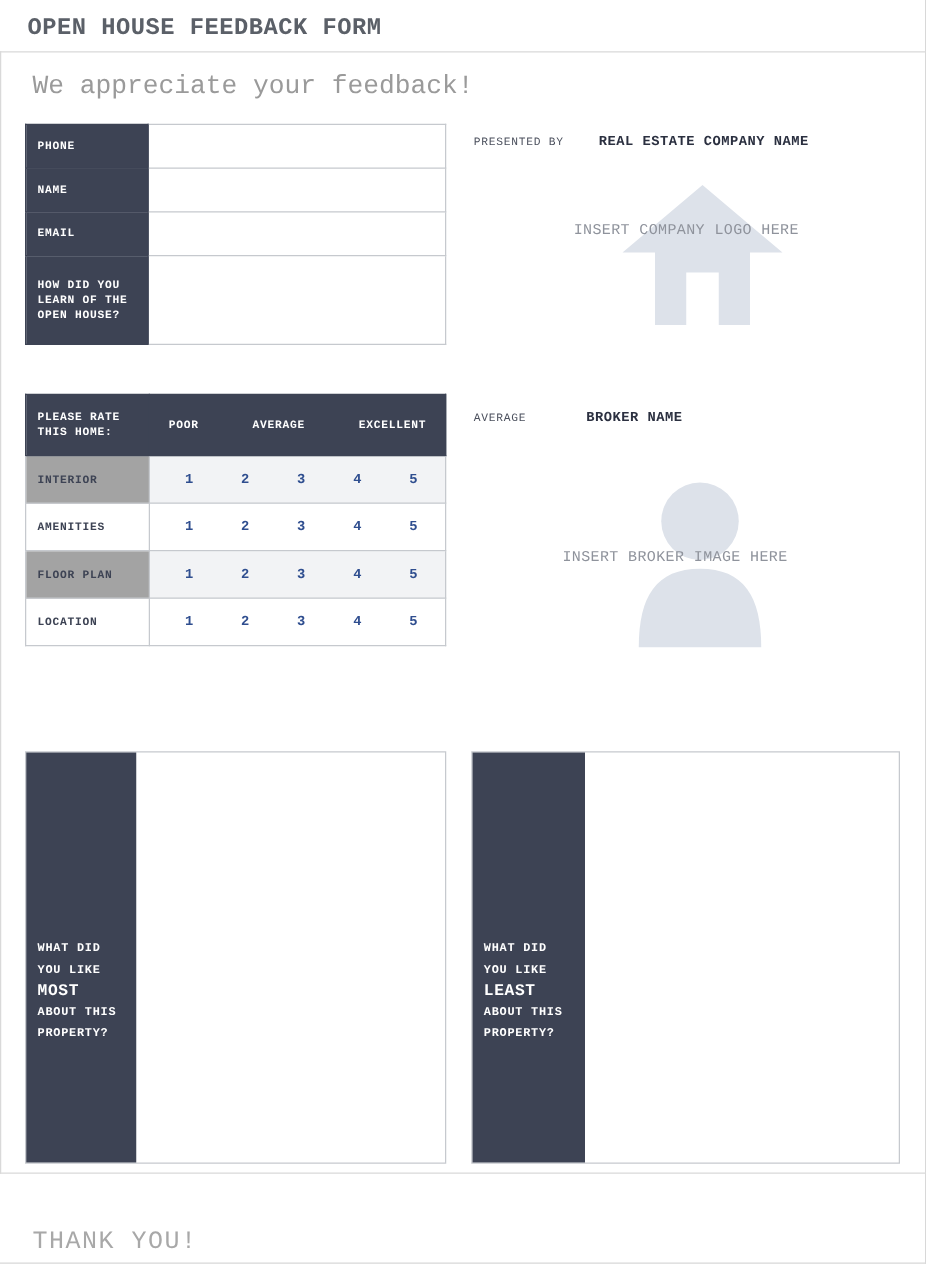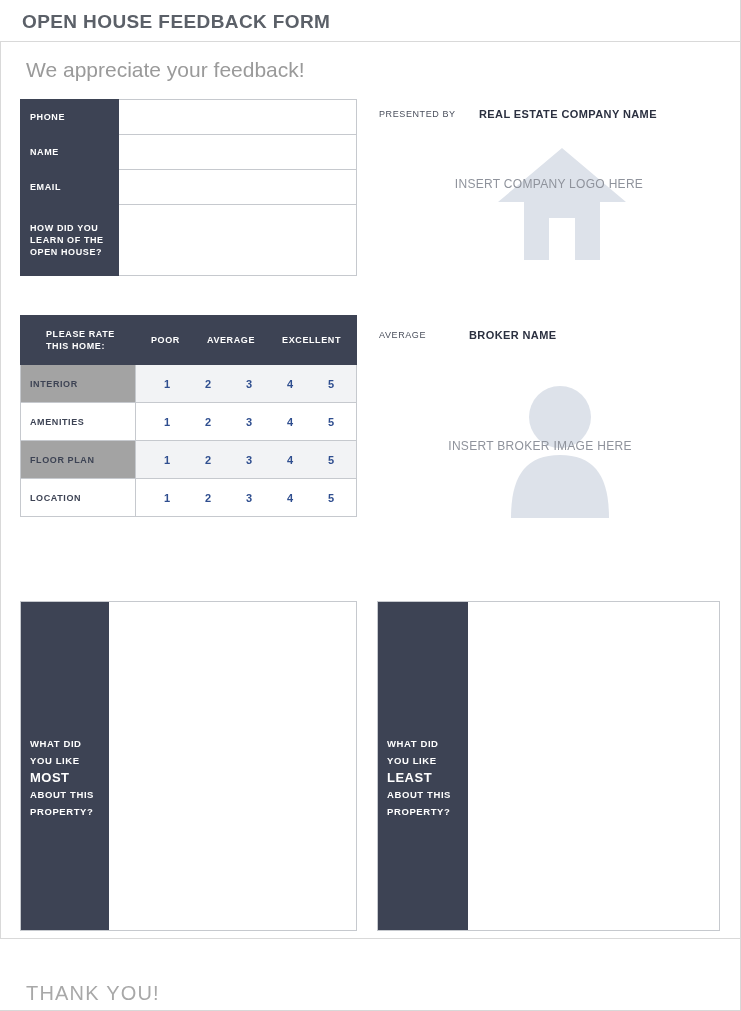--- a/index.html
+++ b/index.html
@@ -16,20 +16,21 @@
     overflow: hidden;
   }
   .page {
     position: relative;
     width: 741px;
     height: 1011px;
     box-sizing: border-box;
     border-right: 1px solid #d8d8d8;
     border-bottom: 1px solid #d8d8d8;
     background: #fff;
+    font-family: Liberation Mono, monospace;
   }
 
   
   .title {
     position: absolute;
     left: 22px;
     top: 11px;
     font-size: 19px;
     font-weight: bold;
     letter-spacing: 0.4px;
@@ -107,21 +108,21 @@
     background: #3d4354;
     color: #fff;
     font-size: 9px;
     font-weight: bold;
     letter-spacing: 0.6px;
     border: 1px solid #3d4354;
     height: 46px;
   }
   .rate-table thead td.hdr-label {
     width: 88px;
-    padding-left: 25px;
+    padding-left: 9px;
     line-height: 12px;
     vertical-align: middle;
   }
   .rate-table thead td.hdr-scale {
     text-align: center;
     vertical-align: middle;
   }
   .rate-table thead td.hdr-scale span {
     display: block;
   }
@@ -253,21 +254,21 @@
     width: 88px;
     height: 100%;
     background: #3d4354;
     color: #fff;
     box-sizing: border-box;
   }
   .comment-box.right .comment-tab { width: 90px; }
   .comment-tab-text {
     position: absolute;
     left: 9px;
-    bottom: 110px;
+    bottom: 95px;
     font-size: 9.5px;
     font-weight: bold;
     letter-spacing: 0.6px;
     line-height: 17px;
     margin-top: 28px;
   }
   .comment-tab-text .big {
     font-size: 13px;
     letter-spacing: 0.5px;
   }

